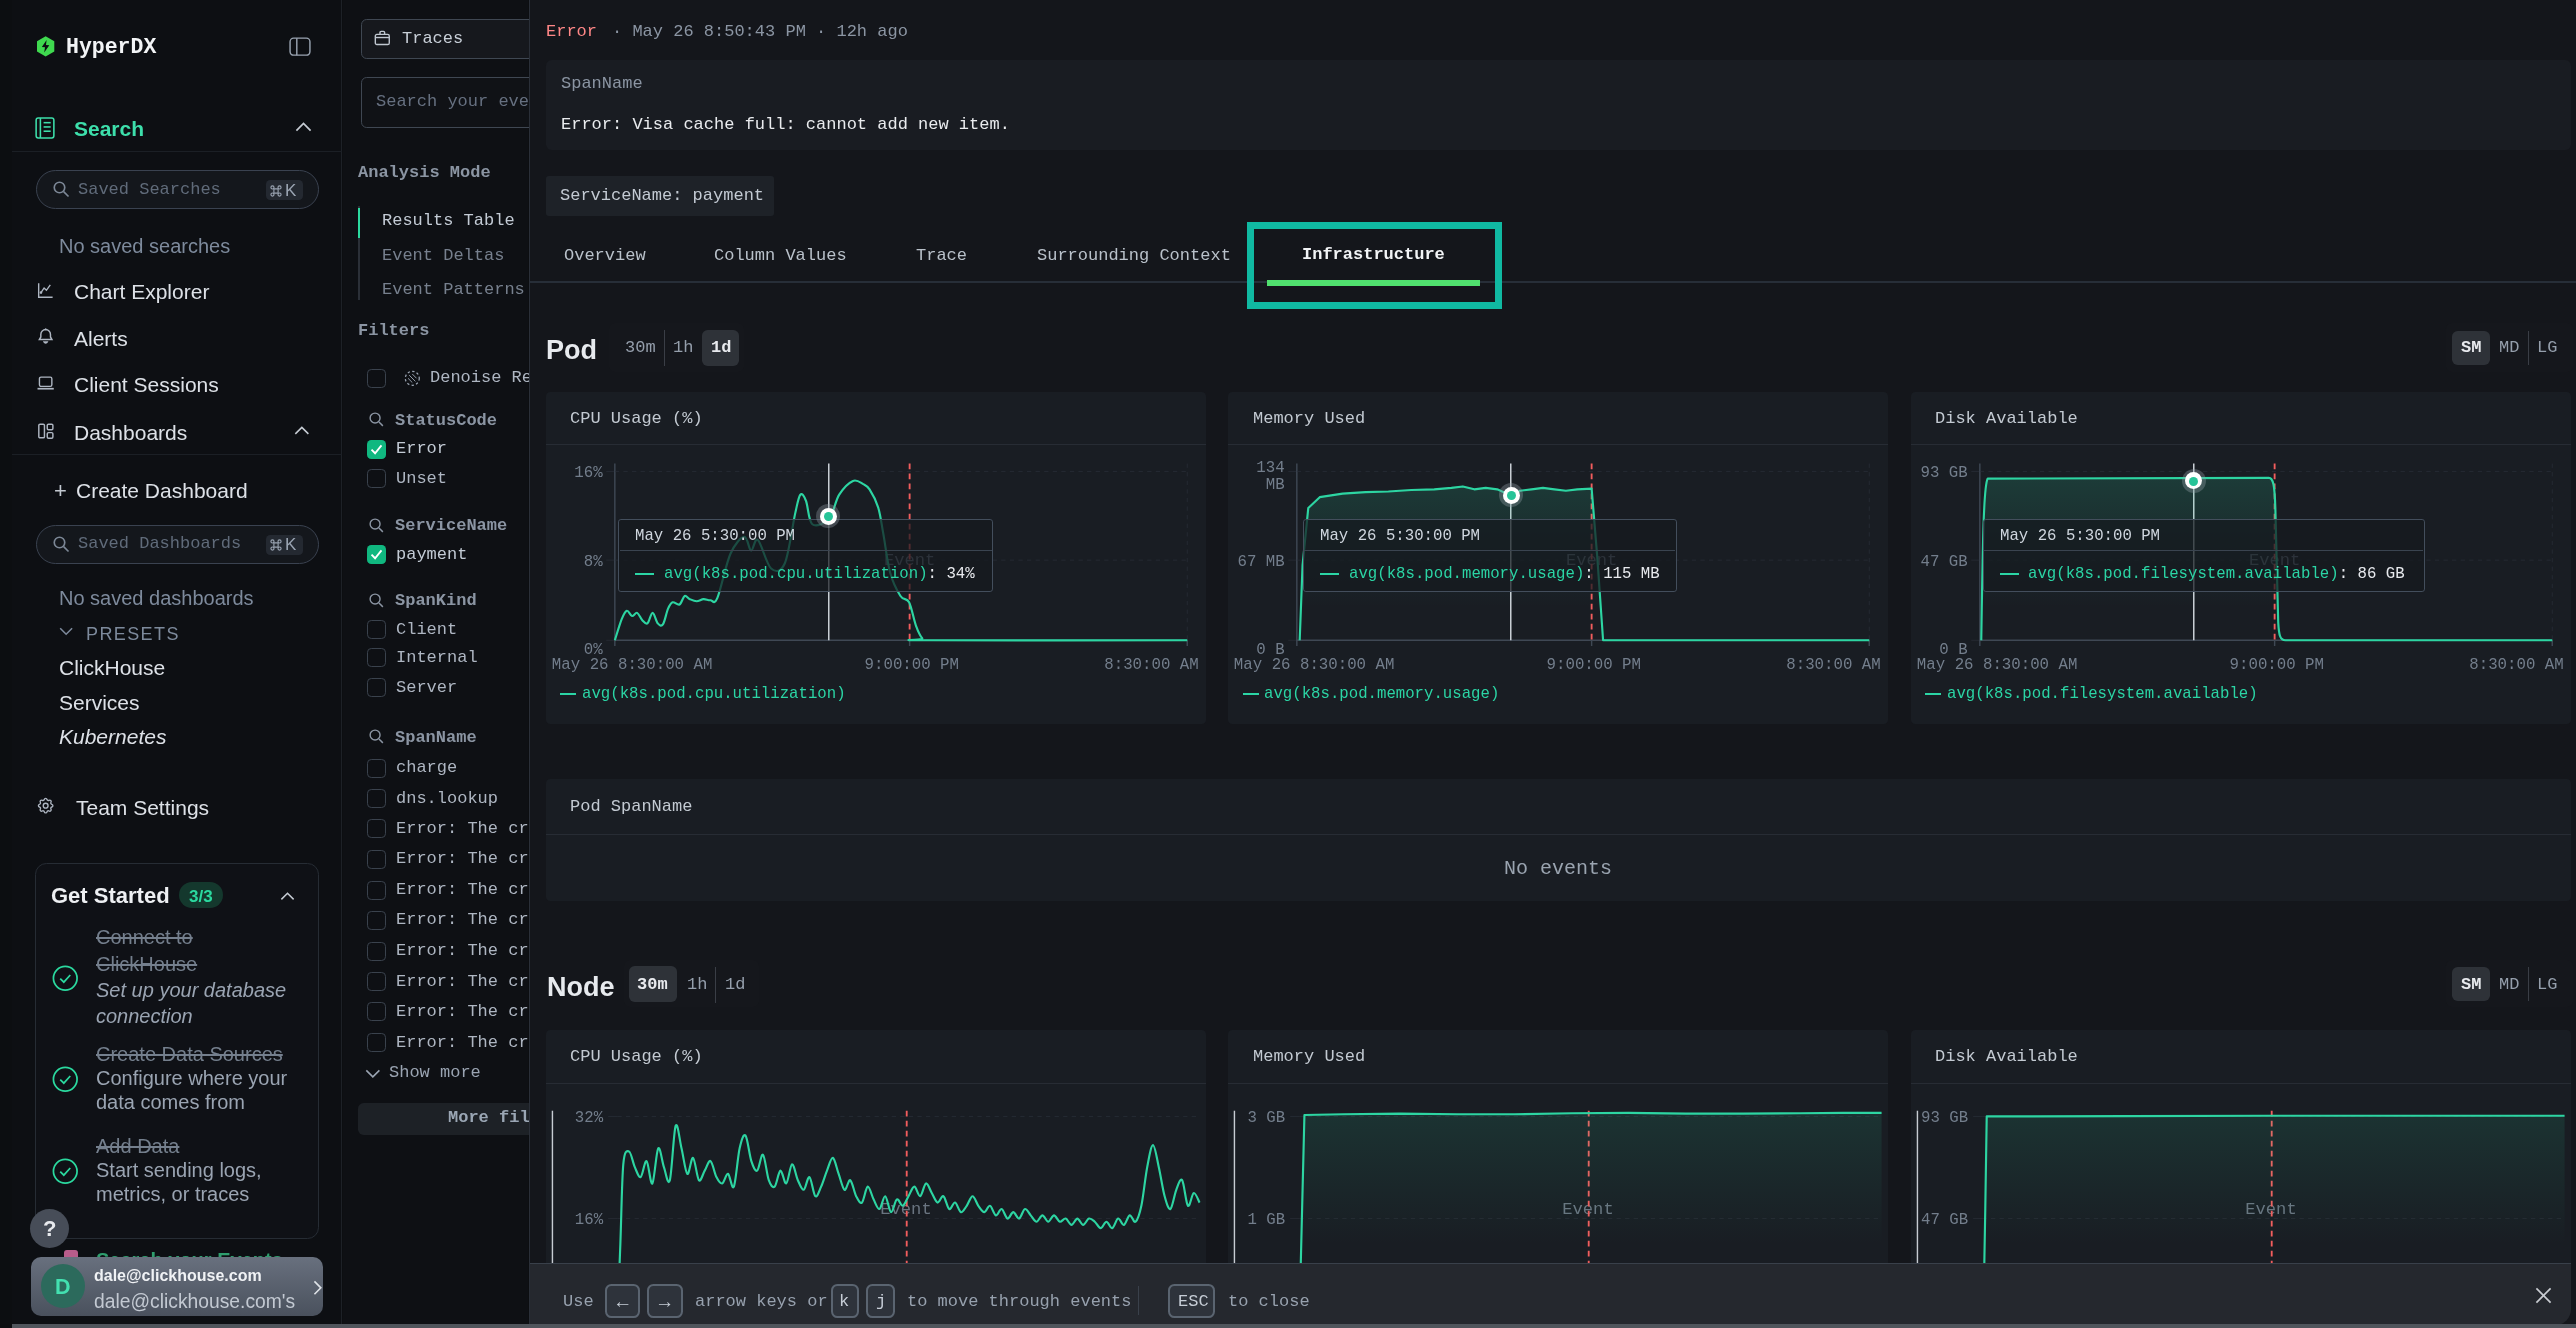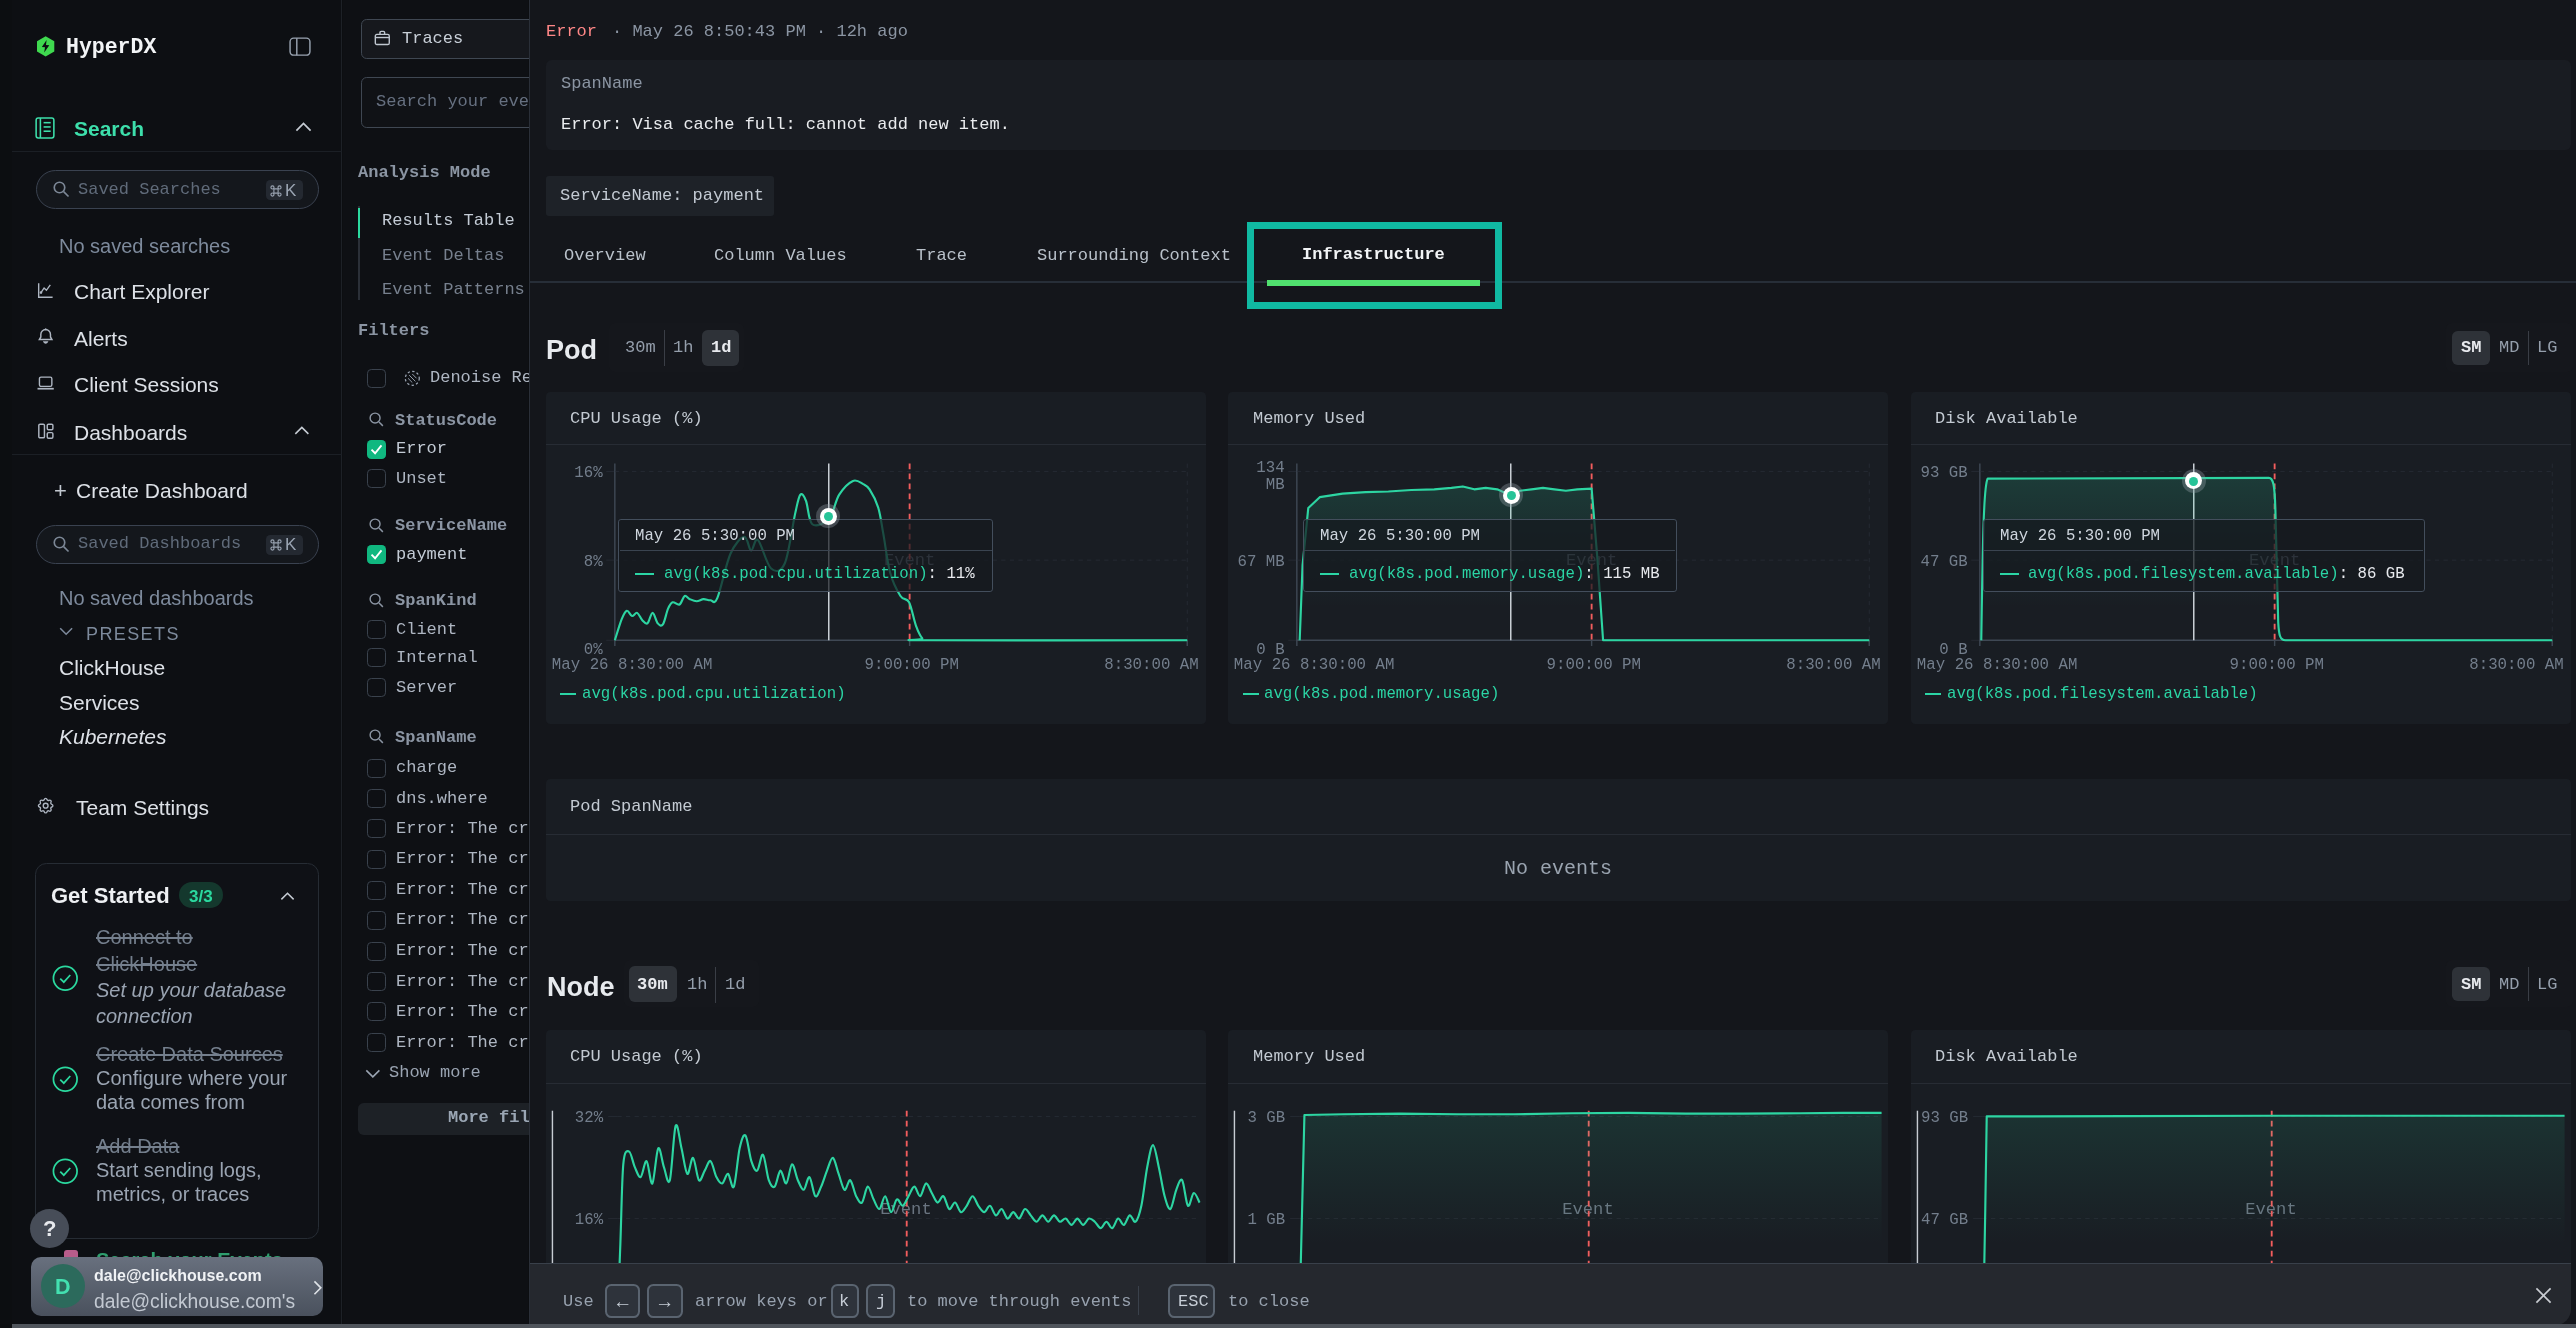--- a/index.html
+++ b/index.html
@@ -236,21 +236,21 @@
 <div class="a mono" style="left:384px;top:678px;font-size:17px;color:#aeb6c2;">Server</div>
 
 <svg class="a" style="left:356px;top:728px;" width="17" height="17" viewBox="0 0 24 24" fill="none" stroke="#8b95a3" stroke-width="2">
       <circle cx="10" cy="10" r="7"></circle>
       <line x1="15.5" y1="15.5" x2="21" y2="21"></line>
     </svg>
 <div class="a mono" style="left:383px;top:728px;font-size:17px;font-weight:bold;color:#8b95a3;">SpanName</div>
 <div class="a" style="left:355px;top:759px;width:18.6px;height:18.6px;border:1.4px solid #3a424d;border-radius:4.3px;"></div>
 <div class="a mono" style="left:384px;top:758px;font-size:17px;color:#aeb6c2;">charge</div>
 <div class="a" style="left:355px;top:789px;width:18.6px;height:18.6px;border:1.4px solid #3a424d;border-radius:4.3px;"></div>
-<div class="a mono" style="left:384px;top:789px;font-size:17px;color:#aeb6c2;">dns.where</div>
+<div class="a mono" style="left:384px;top:789px;font-size:17px;color:#aeb6c2;">dns.lookup</div>
 <div class="a" style="left:355px;top:819px;width:18.6px;height:18.6px;border:1.4px solid #3a424d;border-radius:4.3px;"></div>
 <div class="a mono" style="left:384px;top:819px;font-size:17px;color:#aeb6c2;">Error: The cre</div>
 <div class="a" style="left:355px;top:850px;width:18.6px;height:18.6px;border:1.4px solid #3a424d;border-radius:4.3px;"></div>
 <div class="a mono" style="left:384px;top:849px;font-size:17px;color:#aeb6c2;">Error: The cre</div>
 <div class="a" style="left:355px;top:881px;width:18.6px;height:18.6px;border:1.4px solid #3a424d;border-radius:4.3px;"></div>
 <div class="a mono" style="left:384px;top:880px;font-size:17px;color:#aeb6c2;">Error: The cre</div>
 <div class="a" style="left:355px;top:911px;width:18.6px;height:18.6px;border:1.4px solid #3a424d;border-radius:4.3px;"></div>
 <div class="a mono" style="left:384px;top:910px;font-size:17px;color:#aeb6c2;">Error: The cre</div>
 <div class="a" style="left:355px;top:942px;width:18.6px;height:18.6px;border:1.4px solid #3a424d;border-radius:4.3px;"></div>
 <div class="a mono" style="left:384px;top:941px;font-size:17px;color:#aeb6c2;">Error: The cre</div>
@@ -327,21 +327,21 @@
   </g>
   <text x="508" y="242" text-anchor="middle" font-family="Liberation Mono, monospace" font-size="24" fill="#6a7480">Event</text>
   <line x1="395" y1="100" x2="395" y2="347" stroke="#d4dae0" stroke-width="2"></line>
   <line x1="508" y1="100" x2="508" y2="347" stroke="#f25d5d" stroke-width="2.6" stroke-dasharray="8 6"></line>
   <path fill="none" stroke="#2dd5a2" stroke-width="3" stroke-linejoin="round" d="M96.0 347.0 C97.6 342.1,102.8 324.4,105.6 317.5 C108.4 310.6,110.4 306.4,112.8 305.7 C115.2 305.0,117.6 312.6,120.0 313.1 C122.4 313.6,124.8 307.7,127.2 308.7 C129.6 309.7,132.0 316.6,134.4 319.0 C136.8 321.4,139.2 325.1,141.6 323.4 C144.0 321.7,146.4 308.7,148.8 308.7 C151.2 308.7,153.6 320.7,156.0 323.4 C158.4 326.1,160.8 328.3,163.2 324.9 C165.6 321.5,168.1 308.0,170.4 302.8 C172.7 297.6,174.1 294.9,176.8 293.9 C179.5 292.9,183.6 298.4,186.4 296.9 C189.2 295.4,191.2 286.3,193.6 285.1 C196.0 283.9,198.0 288.3,200.8 289.5 C203.6 290.7,207.2 292.4,210.4 292.4 C213.6 292.4,216.8 289.7,220.0 289.5 C223.2 289.3,226.4 291.2,229.6 291.0 C232.8 290.8,234.5 298.8,239.2 288.0 C243.9 277.2,251.3 240.3,257.6 226.1 C263.9 211.8,272.0 203.2,276.8 202.5 C281.6 201.8,283.2 220.9,286.4 221.6 C289.6 222.3,291.3 202.7,296.0 206.9 C300.7 211.1,308.1 241.3,314.4 246.7 C320.7 252.1,328.0 252.1,333.6 239.3 C339.2 226.5,344.4 186.0,348.0 170.0 C351.6 154.0,352.7 146.4,355.2 143.5 C357.7 140.6,360.4 145.4,363.2 152.3 C366.0 159.2,366.7 180.6,372.0 184.8 C377.3 189.0,388.9 184.3,395.2 177.4 C401.5 170.5,404.0 152.3,409.6 143.5 C415.2 134.7,423.2 126.8,428.8 124.3 C434.4 121.8,439.3 126.7,443.2 128.7 C447.1 130.7,448.5 130.7,452.0 136.1 C455.5 141.5,460.8 150.9,464.0 161.2 C467.2 171.5,468.4 182.8,471.2 198.0 C474.0 213.2,476.8 238.1,480.8 252.6 C484.8 267.1,490.8 278.2,495.2 285.1 C499.6 292.0,503.6 287.0,507.2 293.9 C510.8 300.8,513.7 318.0,516.8 326.4 C519.9 334.8,522.4 340.6,525.6 344.0 C528.8 347.4,474.3 346.5,536.0 347.0 C597.7 347.5,836.0 347.0,896.0 347.0"></path>
 </svg>
 <div class="a" style="left:606px;top:519px;width:375px;height:73px;background:rgba(21,25,31,0.72);border:1.4px solid #434e5c;border-radius:2.9px;"></div>
 <div class="a mono" style="left:623px;top:527px;font-size:15.7px;color:#cfd6de;">May 26 5:30:00 PM</div>
 <div class="a" style="left:608px;top:550px;width:372px;height:1.4px;background:#3a4450;"></div>
 <div class="a" style="left:623px;top:573px;width:18.6px;height:2.1px;background:#2bd5a5;"></div>
-<div class="a mono" style="left:652px;top:565px;font-size:15.7px;color:#2bd5a5;">avg(k8s.pod.cpu.utilization)<span style="color:#e8eaee;">: 11%</span></div>
+<div class="a mono" style="left:652px;top:565px;font-size:15.7px;color:#2bd5a5;">avg(k8s.pod.cpu.utilization)<span style="color:#e8eaee;">: 34%</span></div>
 <div class="a" style="left:804px;top:504px;width:24px;height:24px;border-radius:50%;background:rgba(150,160,170,0.35);"></div>
 <div class="a" style="left:808px;top:508px;width:17px;height:17px;border-radius:50%;background:#ffffff;"></div>
 <div class="a" style="left:812px;top:512px;width:9.3px;height:9.3px;border-radius:50%;background:#27c498;"></div>
 <div class="a" style="left:548px;top:693px;width:15.7px;height:2.1px;background:#2bd5a5;"></div>
 <div class="a mono" style="left:570px;top:685px;font-size:15.7px;color:#2bd5a5;">avg(k8s.pod.cpu.utilization)</div>
 
 <div class="a" style="left:1216px;top:392px;width:660px;height:332px;background:#191d23;border-radius:4.3px;"></div>
 <div class="a mono" style="left:1241px;top:409px;font-size:17px;color:#c3cad2;">Memory Used</div>
 <div class="a" style="left:1216px;top:444px;width:660px;height:1.4px;background:#272c34;"></div>
 <svg class="a" style="left:1216px;top:392px;" width="660" height="332" viewBox="0 0 922 464">

